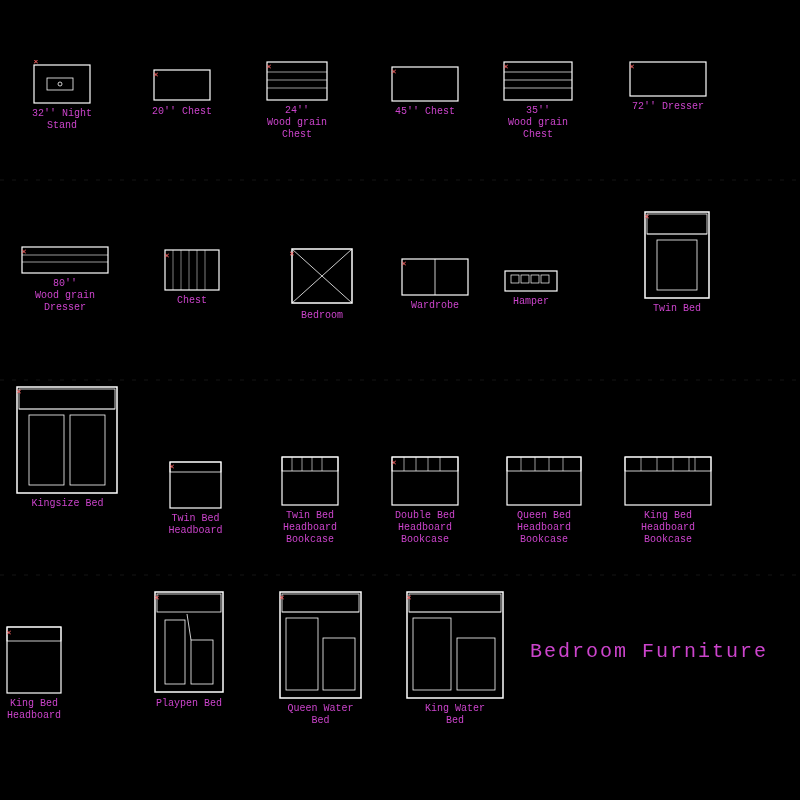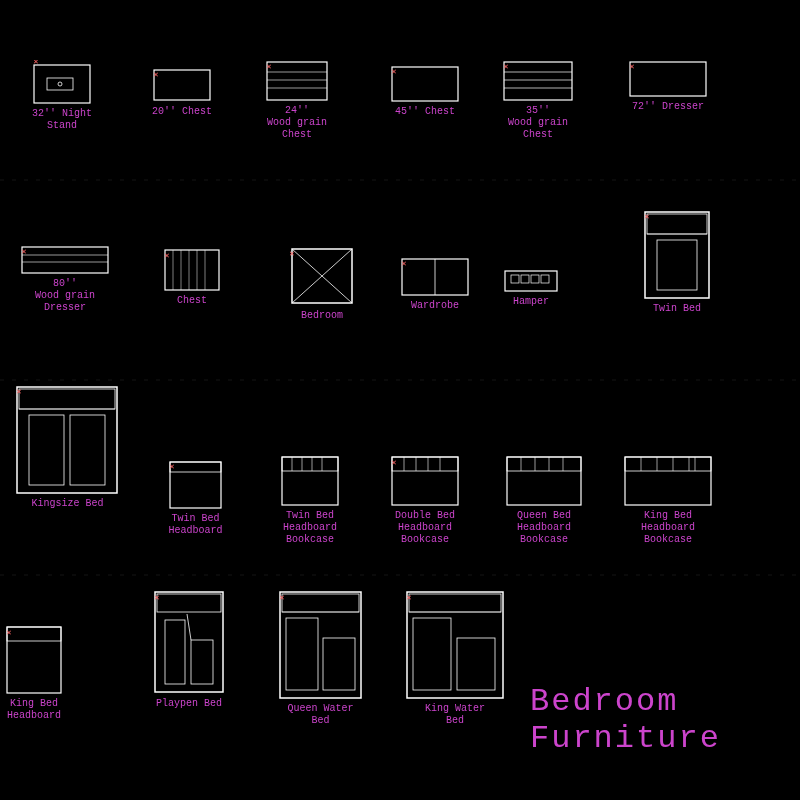--- a/index.html
+++ b/index.html
@@ -31,24 +31,23 @@
       line-height: 1.2;
       white-space: pre-line;
     }
     
     svg {
       display: block;
     }
     .section-title {
       position: absolute;
       color: #cc44cc;
-      font-size: 32px;
+      font-size: 20px;
       font-family: 'Courier New', monospace;
       letter-spacing: 2px;
-      margin-top: 43px;
     }
   </style>
 </head>
 <body>
 
 <div class="canvas">
 
   <div class="furniture-item" style="left:32px; top:60px;">
     <svg width="60" height="45">
       <rect x="2" y="5" width="56" height="38" fill="none" stroke="#fff" stroke-width="1.2"></rect>

